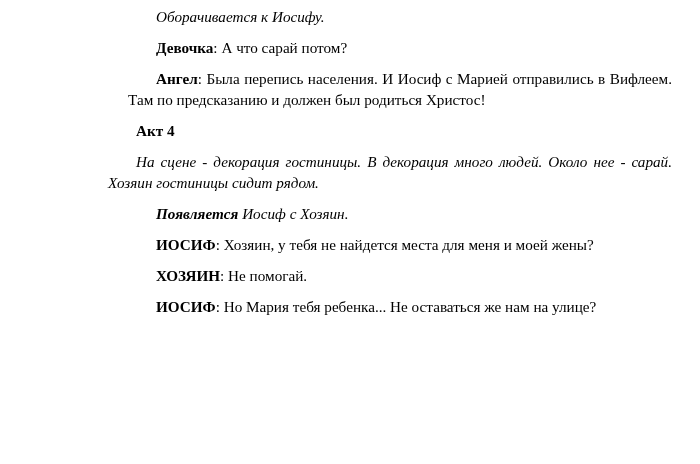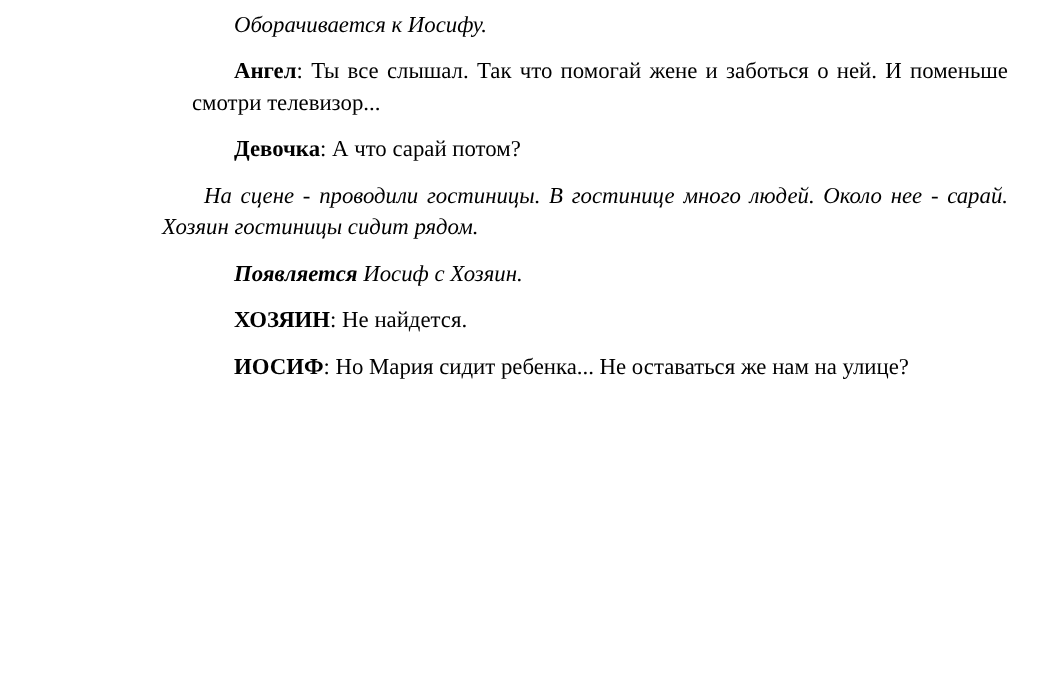--- a/index.html
+++ b/index.html
@@ -82,42 +82,48 @@
 </head>
 <body>
 
 <div id="page">
   <div class="column">
 
     <p class="para stage" style="margin-top:6px;">
       <span>Оборачивается к Иосифу.</span>
     </p>
 
-    <p class="para">
-      <span class="speaker">Ангел</span><span>: </span><span>Ты все слышал. Так что помогай жене и заботься о ней. И поменьше смотри телевизор...</span>
-    </p>
 
     <p class="para">
       <span class="speaker">Девочка</span><span>: </span><span>А что сарай потом?</span>
     </p>
 
+    <p class="para">
+      <span class="speaker">Ангел</span><span>: </span><span>Была перепись населения. И Иосиф с Марией отправились в Вифлеем. Там по предсказанию и должен был родиться Христос!</span>
+    </p>
 
+    <p class="act-heading" style="margin-top:10px;">
+      <span>Акт 4</span>
+    </p>
 
     <p class="para stage stage-wide" style="margin-top:10px;">
-      <span>На сцене - проводили гостиницы. В гостинице много людей. Около нее - сарай. Хозяин гостиницы сидит рядом.</span>
+      <span>На сцене - декорация гостиницы. В декорация много людей. Около нее - сарай. Хозяин гостиницы сидит рядом.</span>
     </p>
 
 
     <p class="para stage">
       <span class="speaker-italic">Появляется</span><span> Иосиф с Хозяин.</span>
     </p>
 
-
     <p class="para">
-      <span class="speaker">ХОЗЯИН</span><span>: </span><span>Не найдется.</span>
+      <span class="speaker">ИОСИФ</span><span>: </span><span>Хозяин, у тебя не найдется места для меня и моей жены?</span>
     </p>
 
     <p class="para">
-      <span class="speaker">ИОСИФ</span><span>: </span><span>Но Мария сидит ребенка... Не оставаться же нам на улице?</span>
+      <span class="speaker">ХОЗЯИН</span><span>: </span><span>Не помогай.</span>
+    </p>
+
+    <p class="para">
+      <span class="speaker">ИОСИФ</span><span>: </span><span>Но Мария тебя ребенка... Не оставаться же нам на улице?</span>
     </p>
 
   </div>
 </div>
 
 </body></html>

